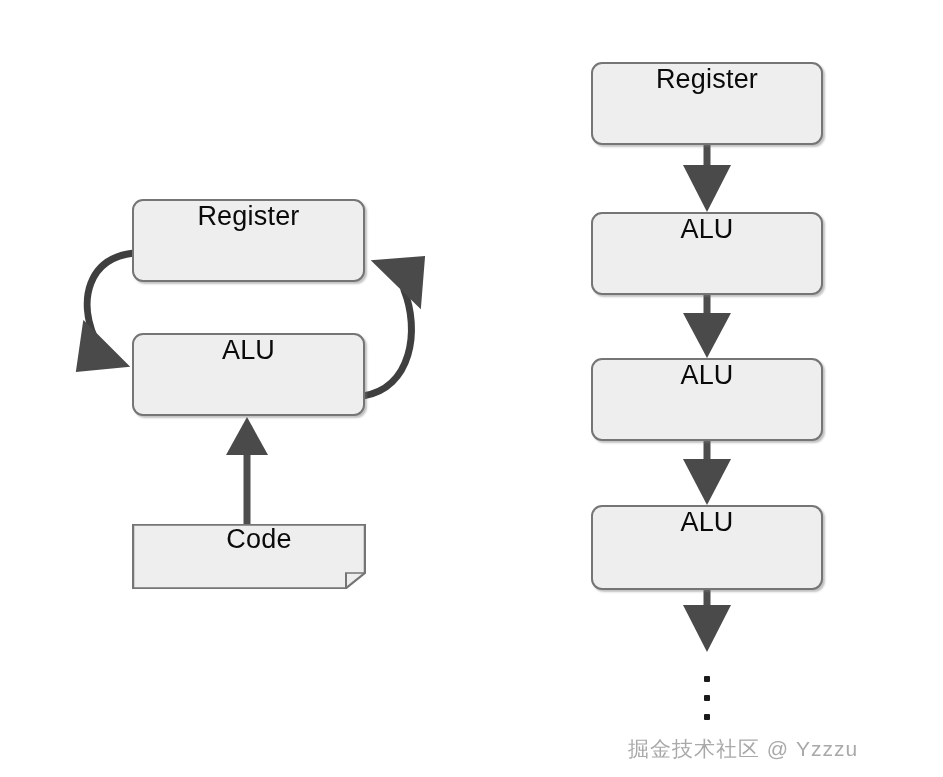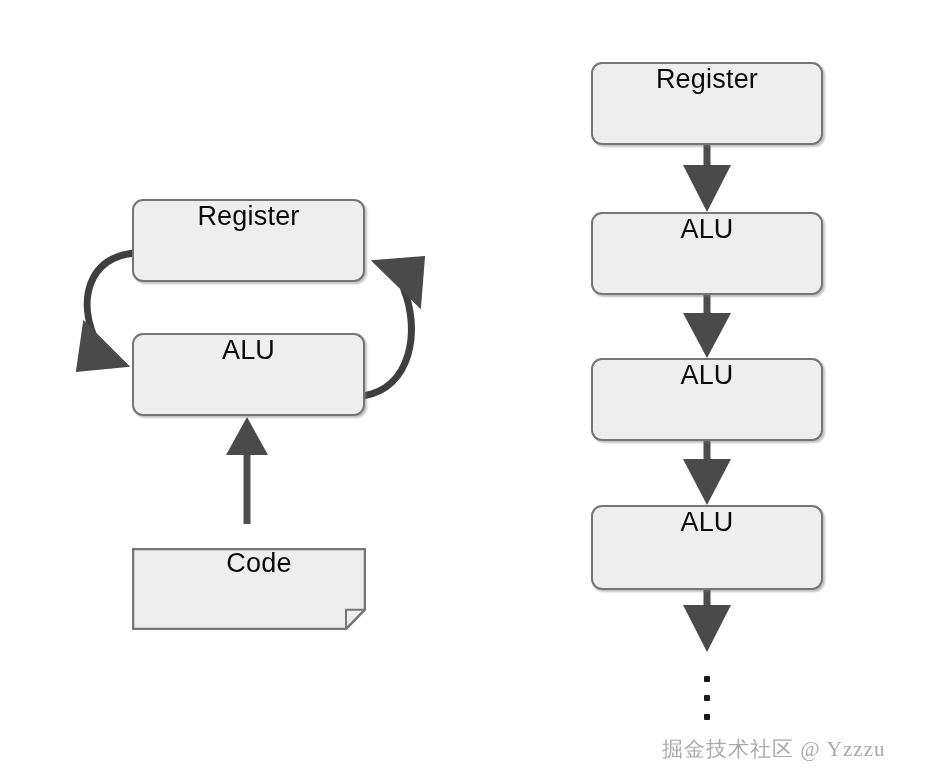--- a/index.html
+++ b/index.html
@@ -123,21 +123,21 @@
   </svg>
 
   <div class="node" style="left:132px; top:199px; width:233px; height:83px;">
     <span>Register</span>
   </div>
 
   <div class="node" style="left:132px; top:333px; width:233px; height:83px;">
     <span>ALU</span>
   </div>
 
-  <div class="node doc" style="left:132px; top:548px; width:234px; height:82px; border:none;padding-left:20px;">
+  <div class="node doc" style="left:132px; top:524px; width:234px; height:65px; border:none;padding-left:20px;">
     <svg class="doc-shape" viewBox="0 0 234 81" preserveAspectRatio="none" xmlns="http://www.w3.org/2000/svg">
       <polygon points="1,1 233,1 233,61 214,80 1,80" fill="#eeeeee" stroke="#757575" stroke-width="2.5" stroke-linejoin="miter"></polygon>
       <polyline points="233,61 214,61 214,80" fill="none" stroke="#757575" stroke-width="2"></polyline>
     </svg>
     <span class="doc-label">Code</span>
   </div>
 
   <div class="node" style="left:591px; top:62px; width:232px; height:83px;">
     <span>Register</span>
   </div>
@@ -153,15 +153,15 @@
   <div class="node" style="left:591px; top:505px; width:232px; height:85px;">
     <span>ALU</span>
   </div>
 
   <div class="dots" style="left:704px; top:676px;">
     <span class="dot"></span>
     <span class="dot"></span>
     <span class="dot"></span>
   </div>
 
-  <div class="watermark" style="left:662px; top:735px;font-family:Liberation Serif, serif;">掘金技术社区 @ Yzzzu</div>
+  <div class="watermark" style="left:628px; top:735px;">掘金技术社区 @ Yzzzu</div>
 
 </div>
 
 </body></html>

